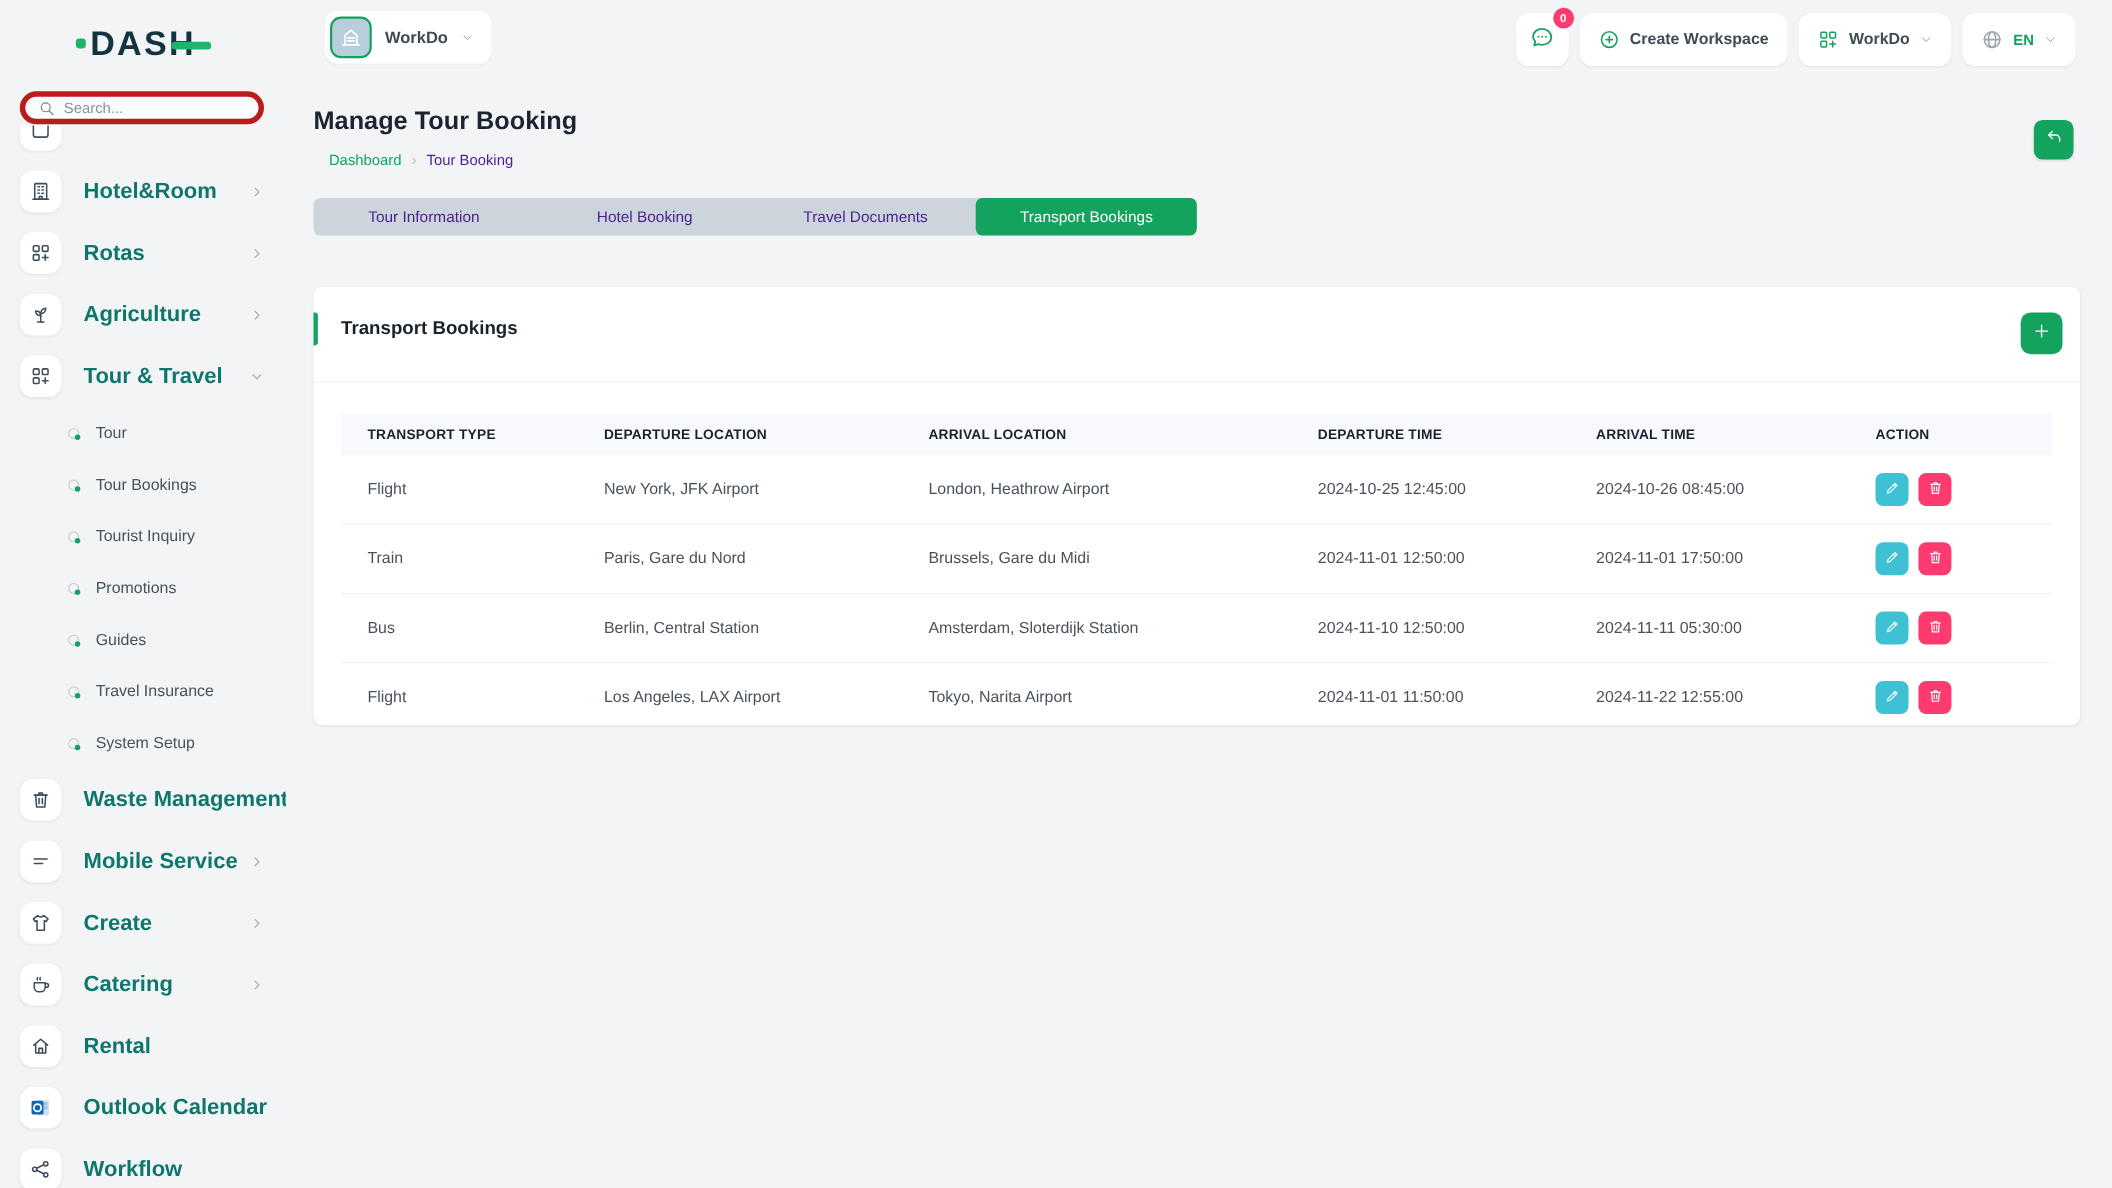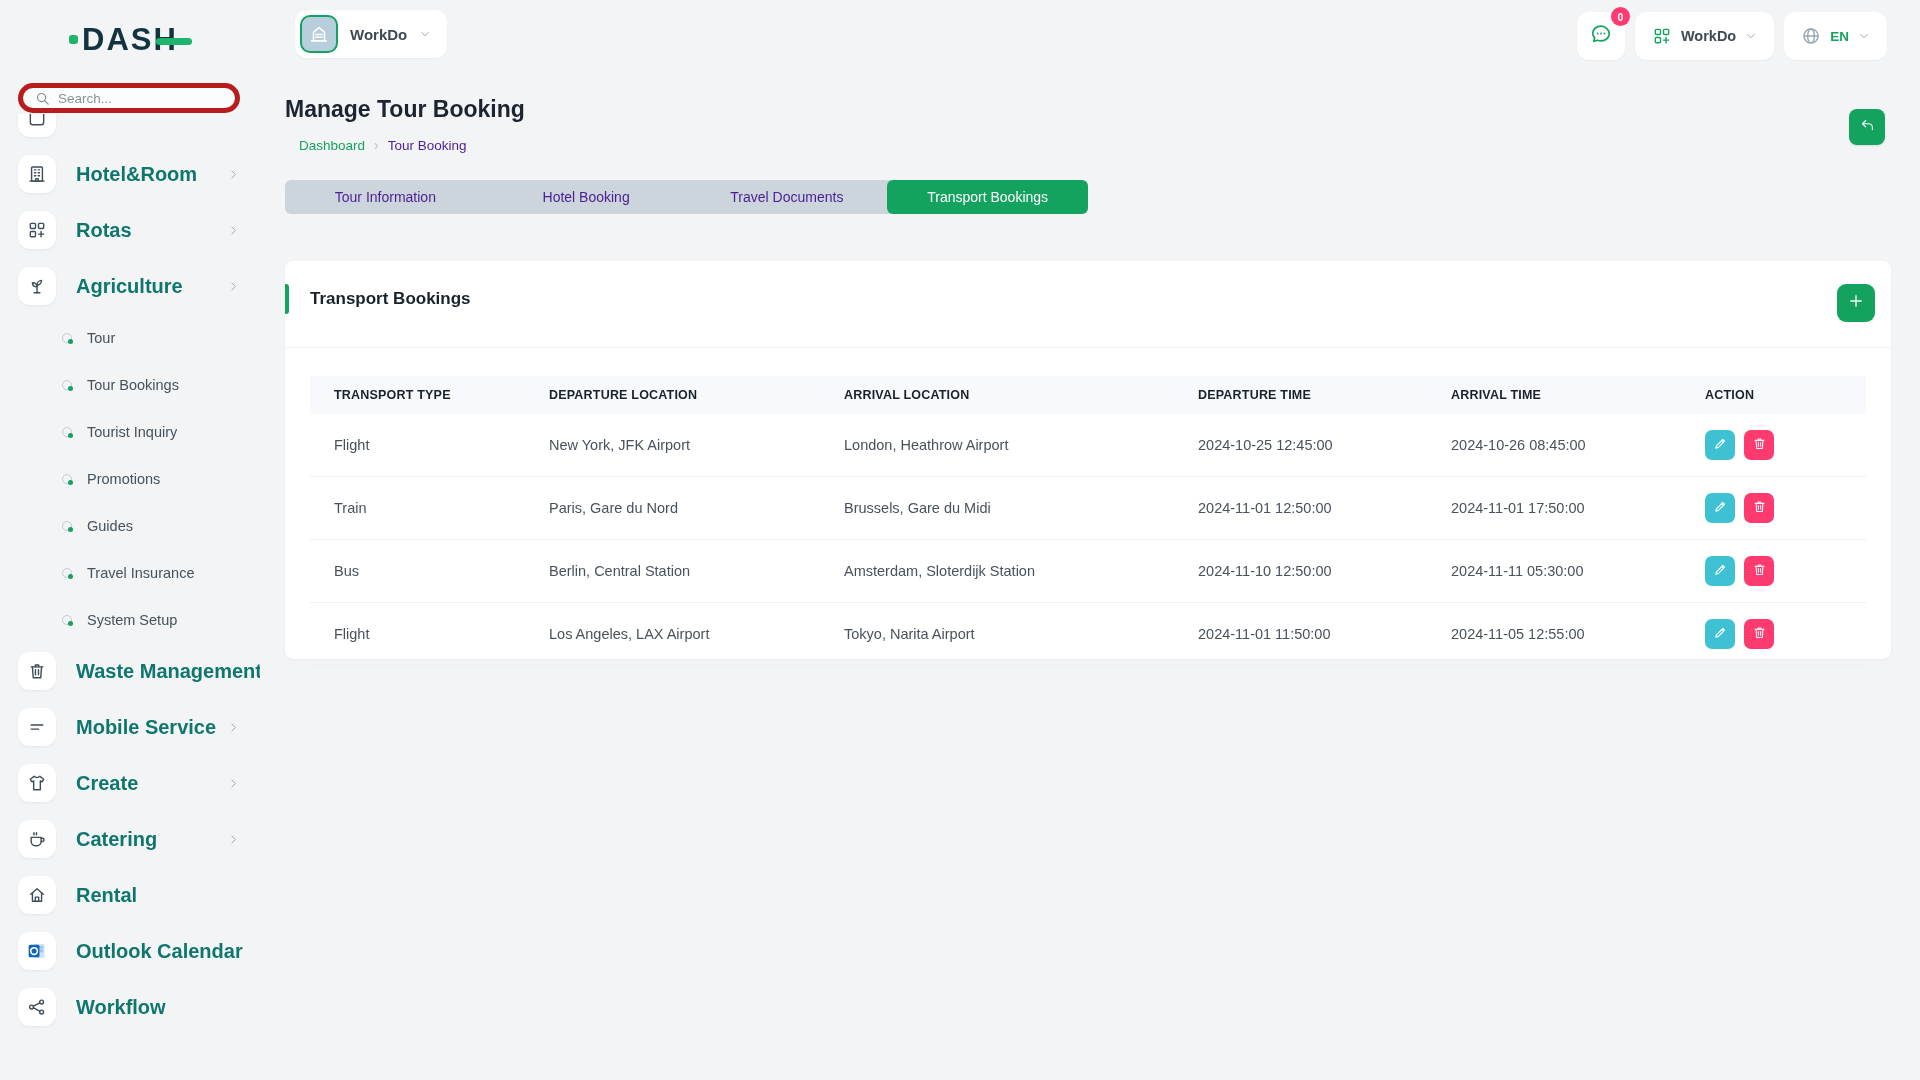--- a/index.html
+++ b/index.html
@@ -150,20 +150,36 @@
               <path d="M8.5 20h7"></path>
             </svg>
           </span>
           <span class="mod-label">Agriculture</span>
           <span class="mod-chev">
             <svg viewBox="0 0 24 24" fill="none" stroke="currentColor" stroke-width="1.7" stroke-linecap="round" stroke-linejoin="round">
               <path d="M9 5.5l6.5 6.5L9 18.5"></path>
             </svg>
           </span>
         </div>
+        <div class="mod-item">
+          <span class="mod-icon">
+            <svg viewBox="0 0 24 24" fill="none" stroke="currentColor" stroke-width="1.7" stroke-linecap="round" stroke-linejoin="round">
+              <rect x="4" y="4" width="6.2" height="6.2" rx="1.2"></rect>
+              <rect x="13.8" y="4" width="6.2" height="6.2" rx="1.2"></rect>
+              <rect x="4" y="13.8" width="6.2" height="6.2" rx="1.2"></rect>
+              <path d="M16.9 13.8v6.2M13.8 16.9H20"></path>
+            </svg>
+          </span>
+          <span class="mod-label">Tour &amp; Travel</span>
+          <span class="mod-chev">
+            <svg viewBox="0 0 24 24" fill="none" stroke="currentColor" stroke-width="1.7" stroke-linecap="round" stroke-linejoin="round">
+              <path d="M5.5 9l6.5 6.5L18.5 9"></path>
+            </svg>
+          </span>
+        </div>
         <div class="sub-item">
           <span class="sub-bullet"></span>
           <span class="sub-label">Tour</span>
         </div>
         <div class="sub-item">
           <span class="sub-bullet"></span>
           <span class="sub-label">Tour Bookings</span>
         </div>
         <div class="sub-item">
           <span class="sub-bullet"></span>
@@ -299,20 +315,29 @@
 
 <div class="top-right">
   <div class="chat-btn">
     <span class="chat-svg"><svg viewBox="0 0 24 24" fill="none" stroke="currentColor" stroke-width="1.7" stroke-linecap="round" stroke-linejoin="round">
           <path d="M12 4.2c-4.6 0-8.3 3.1-8.3 7 0 1.7.7 3.2 1.9 4.4L4.8 19.3l3.8-1.1c1 .4 2.2.6 3.4.6 4.6 0 8.3-3.1 8.3-7s-3.7-7.6-8.3-7.6z"></path>
           <circle cx="8.6" cy="11.5" r="0.9" fill="currentColor" stroke="none"></circle>
           <circle cx="12" cy="11.5" r="0.9" fill="currentColor" stroke="none"></circle>
           <circle cx="15.4" cy="11.5" r="0.9" fill="currentColor" stroke="none"></circle>
         </svg></span>
     <span class="chat-badge">0</span>
+  </div>
+  <div class="pill-btn">
+    <span class="g-icn">
+        <svg viewBox="0 0 24 24" fill="none" stroke="currentColor" stroke-width="1.7" stroke-linecap="round" stroke-linejoin="round">
+          <circle cx="12" cy="12" r="8.5"></circle>
+          <path d="M12 8.5v7M8.5 12h7"></path>
+        </svg>
+      </span>
+    <span class="pill-label">Create Workspace</span>
   </div>
   <div class="pill-btn">
     <span class="g-icn">
         <svg viewBox="0 0 24 24" fill="none" stroke="currentColor" stroke-width="1.7" stroke-linecap="round" stroke-linejoin="round">
           <rect x="4" y="4" width="6.2" height="6.2" rx="1.2"></rect>
           <rect x="13.8" y="4" width="6.2" height="6.2" rx="1.2"></rect>
           <rect x="4" y="13.8" width="6.2" height="6.2" rx="1.2"></rect>
           <path d="M16.9 13.8v6.2M13.8 16.9H20"></path>
         </svg>
       </span>
@@ -463,21 +488,21 @@
                     </svg></span>
                 </button>
               </div>
             </td>
           </tr>
           <tr>
             <td>Flight</td>
             <td>Los Angeles, LAX Airport</td>
             <td>Tokyo, Narita Airport</td>
             <td>2024-11-01 11:50:00</td>
-            <td>2024-11-05 12:55:00</td>
+            <td>2024-11-22 12:55:00</td>
             <td>
               <div class="actions">
                 <button class="act-btn act-edit">
                   <span><svg viewBox="0 0 24 24" fill="none" stroke="currentColor" stroke-width="1.7" stroke-linecap="round" stroke-linejoin="round">
                       <path d="M4.5 19.5l1-3.8L15.6 5.6l2.8 2.8L8.3 18.5l-3.8 1z"></path>
                       <path d="M13.8 7.4l2.8 2.8"></path>
                     </svg></span>
                 </button>
                 <button class="act-btn act-delete">
                   <span><svg viewBox="0 0 24 24" fill="none" stroke="currentColor" stroke-width="1.7" stroke-linecap="round" stroke-linejoin="round">

